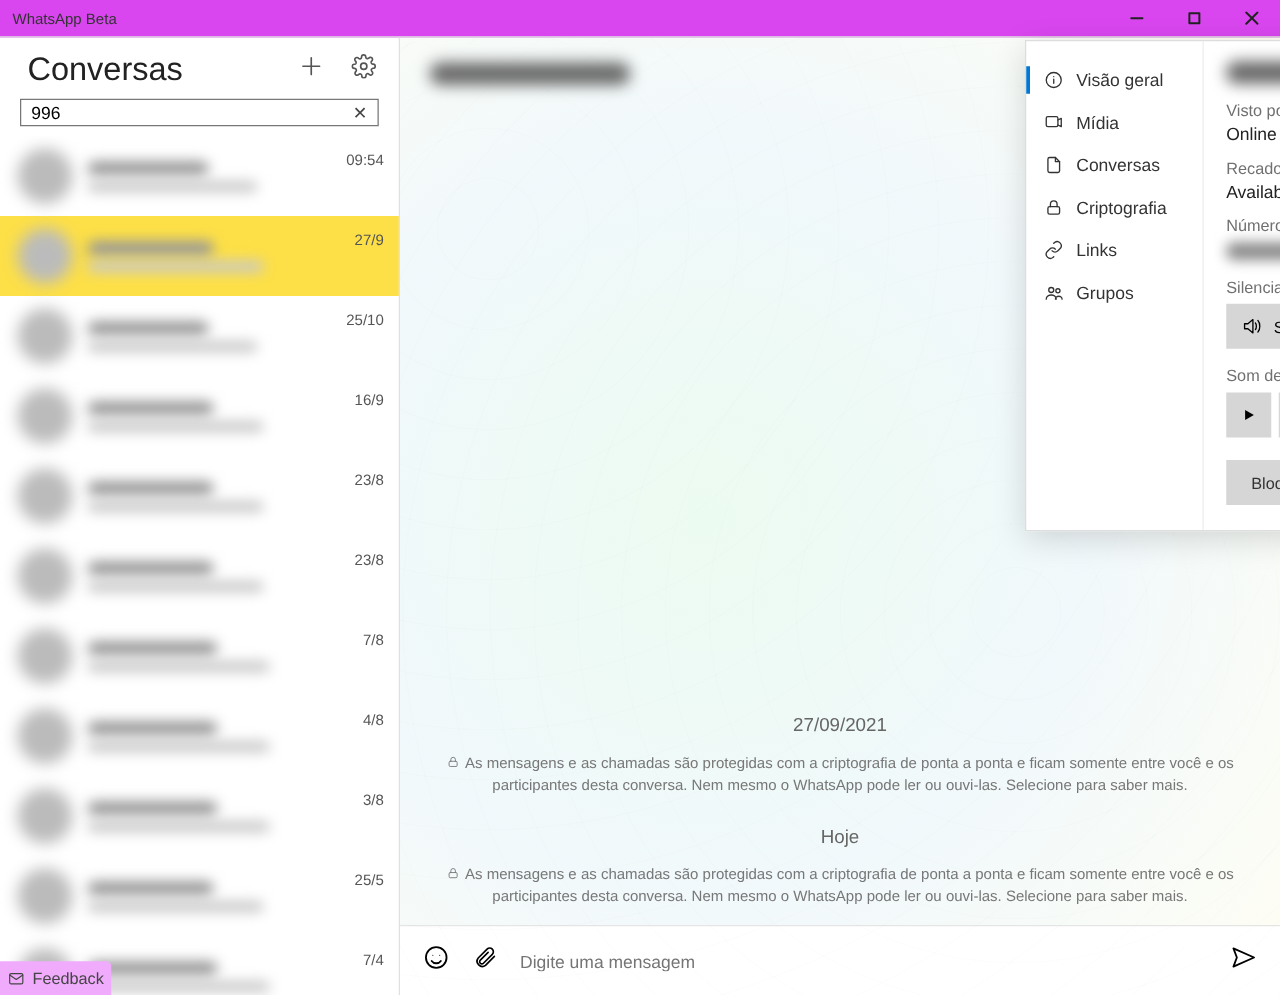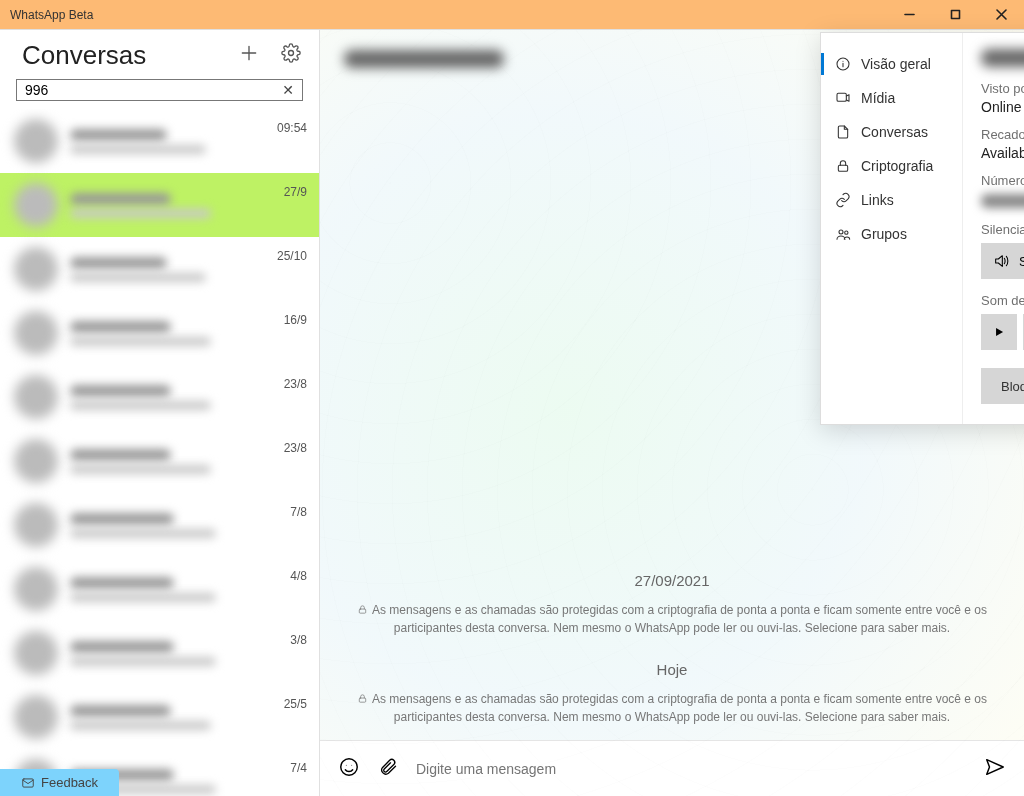--- a/index.html
+++ b/index.html
@@ -1,45 +1,45 @@
 <!DOCTYPE html>
 <html><head>
 <meta charset="utf-8">
 <style>
   * { box-sizing: border-box; margin: 0; padding: 0; font-family: 'Segoe UI', Tahoma, sans-serif; }
   html, body { width: 1024px; height: 796px; overflow: hidden; background: #fff; }
 
   
-  .titlebar { height: 30px; display: flex; align-items: center; justify-content: space-between; background: #fdba74; border-bottom: 1px solid #e0e0e0; padding-left: 10px; font-size: 12px; color: #333; }
+  .titlebar { height: 30px; display: flex; align-items: center; justify-content: space-between; background: #d946ef; border-bottom: 1px solid #e0e0e0; padding-left: 10px; font-size: 12px; color: #333; }
   .titlebar .right { display: flex; }
   .winbtn { width: 46px; height: 30px; display: flex; align-items: center; justify-content: center; color: #222; }
 
   .app { display: flex; height: calc(100% - 30px); }
 
   
   .sidebar { width: 320px; border-right: 1px solid #e0e0e0; display: flex; flex-direction: column; position: relative; }
   .sb-head { display: flex; align-items: center; justify-content: space-between; padding: 10px 18px 6px 22px; }
   .sb-head h1 { font-size: 26px; font-weight: 400; color: #222; }
   .sb-head .icons { display: flex; gap: 22px; color: #555; font-size: 18px; }
   .search-wrap { padding: 2px 16px 8px; }
   .search { display: flex; align-items: center; border: 1px solid #777; height: 22px; padding: 0 8px; }
   .search input { flex: 1; border: none; outline: none; font-size: 14px; }
   .search .clear { color: #444; font-size: 14px; cursor: pointer; }
 
   .chatlist { flex: 1; overflow-y: auto; }
   .chatrow { display: flex; align-items: center; padding: 8px 12px 8px 14px; height: 64px; gap: 12px; }
-  .chatrow.active { background: #bef264; }
+  .chatrow.active { background: #fde047; }
   .avatar { width: 44px; height: 44px; border-radius: 50%; background: #bbb; filter: blur(6px); flex-shrink: 0; }
   .chatinfo { flex: 1; display:flex; flex-direction:column; gap:4px; }
   .blurline { height: 12px; border-radius: 6px; background: #bbb; filter: blur(5px); }
   .blurline.name { width: 50%; background: #999; }
   .blurline.msg { width: 70%; height: 9px; background: #c8c8c8; }
   .chattime { font-size: 12px; color: #555; align-self: flex-start; padding-top:4px;text-align:right; }
 
-  .feedback { position: absolute; bottom: 0; left: 0; padding: 6px 21px; font-size: 13px; color: #444; display:flex; align-items:center; gap:6px; background: #7dd3fc; border-top-right-radius: 4px;}
+  .feedback { position: absolute; bottom: 0; left: 0; padding: 6px 6px; font-size: 13px; color: #444; display:flex; align-items:center; gap:6px; background: #f0abfc; border-top-right-radius: 4px;}
   .feedback svg{width:14px;height:14px;}
 
   
   .main { flex: 1; position: relative; display: flex; flex-direction: column; background:
     radial-gradient(circle at 35% 50%, rgba(180,240,200,0.25), rgba(200,230,240,0.25), rgba(255,250,210,0.25));
   }
   .main::before{content:"";position:absolute;inset:0;background-image:
     repeating-radial-gradient(circle at 10% 20%, rgba(0,0,0,0.02) 0 1px, transparent 1px 40px),
     repeating-radial-gradient(circle at 70% 60%, rgba(0,0,0,0.02) 0 1px, transparent 1px 35px);
     opacity:.5; pointer-events:none;}

